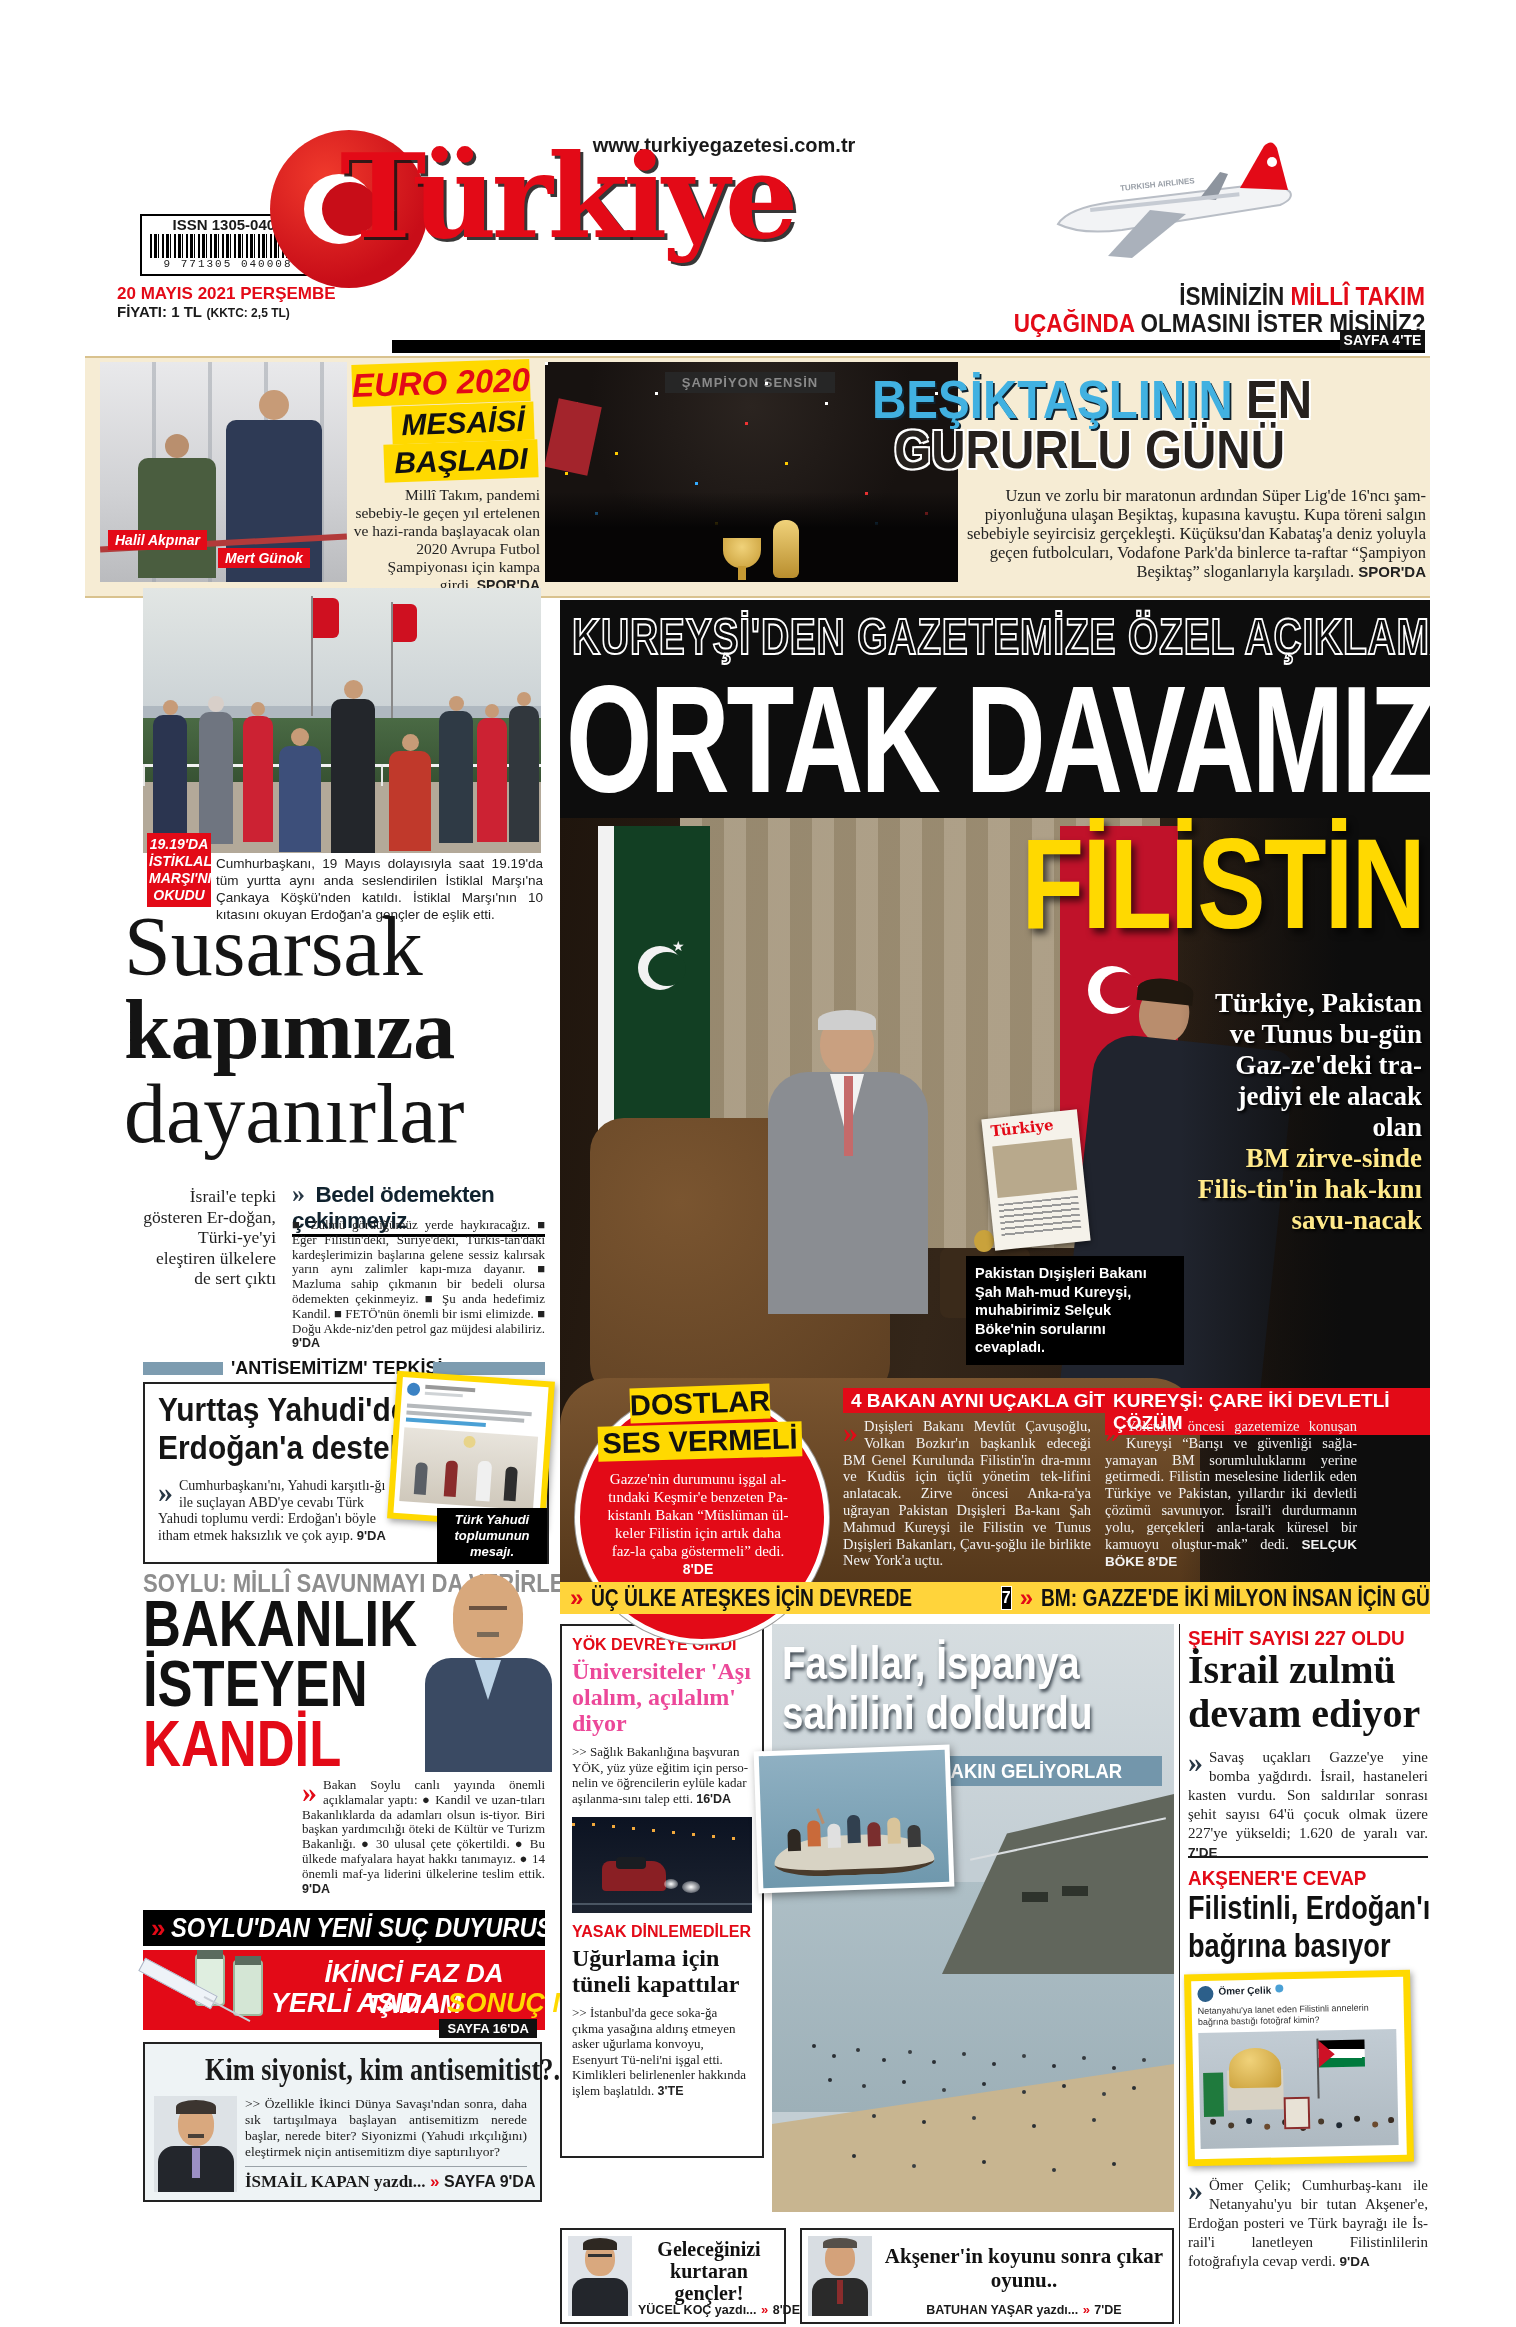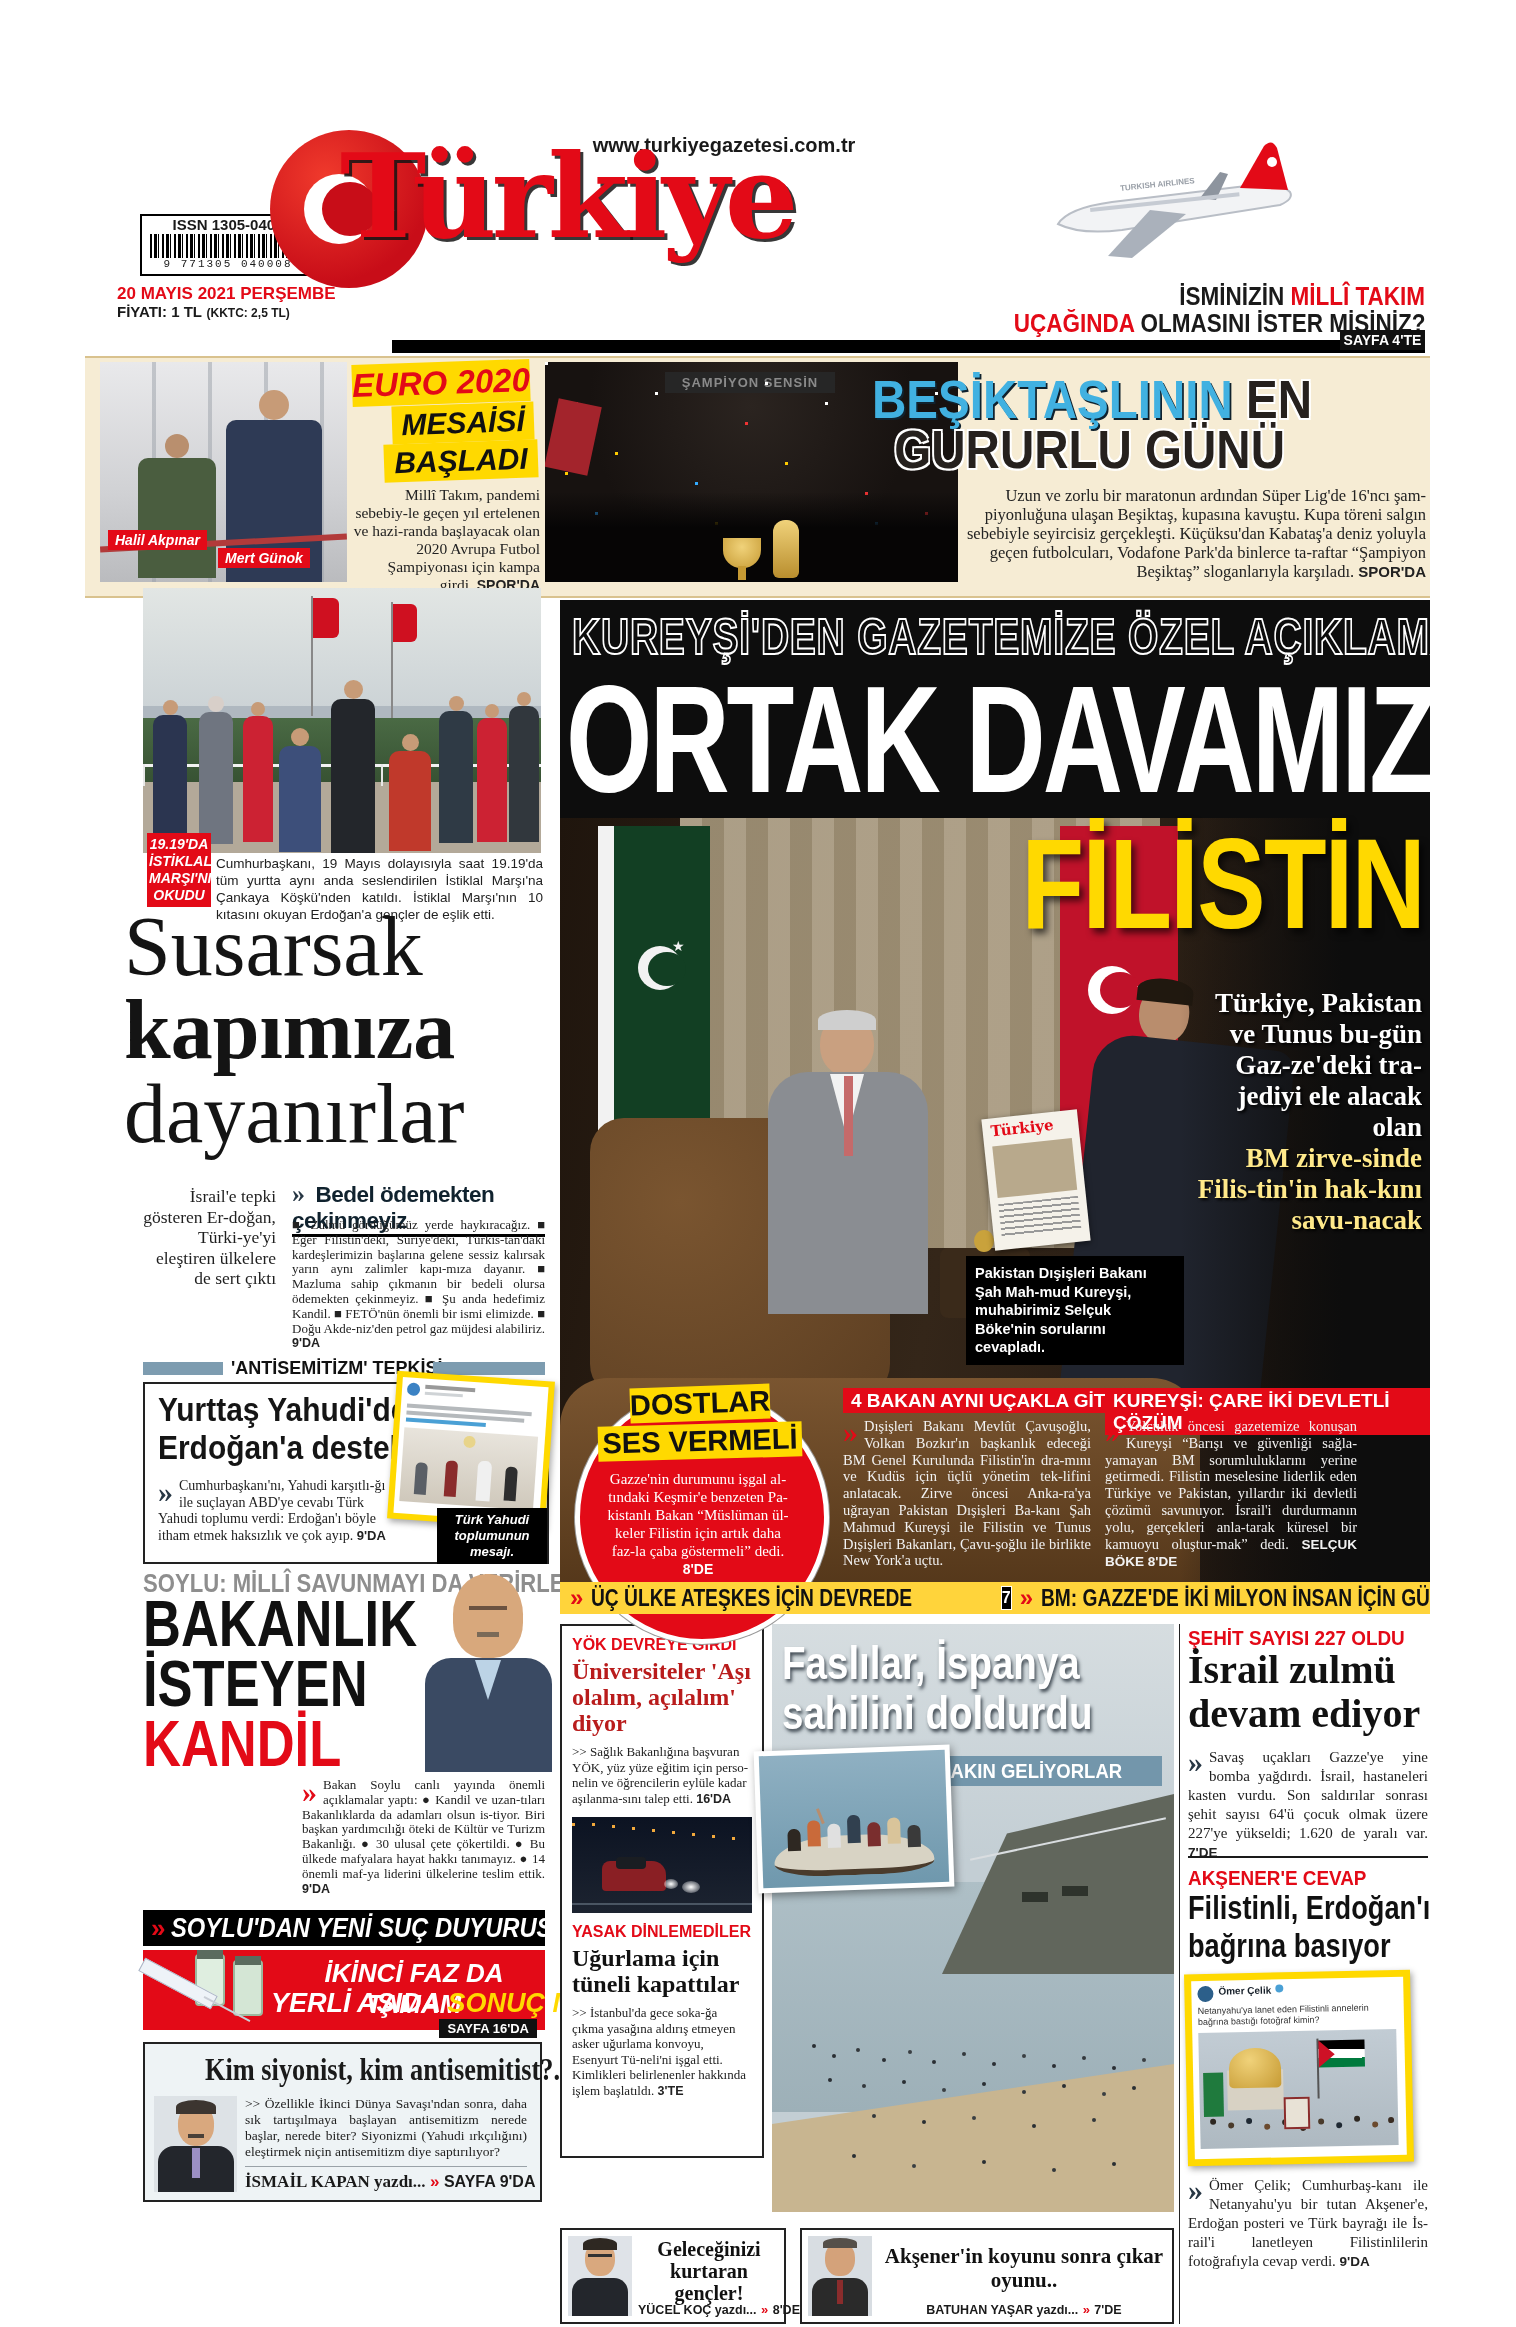--- a/index.html
+++ b/index.html
@@ -378,21 +378,21 @@
     <span class="chev b" style="font-size:24px;">»</span>
     <span class="cx b" style="transform:scaleX(.8);font-size:24px;color:#111;">ÜÇ ÜLKE ATEŞKES İÇİN DEVREDE</span>
     <span class="nbox" style="border-width:1px;width:22px;height:22px;line-height:22px;">7</span>
     <span class="chev b" style="font-size:24px;">»</span>
     <span class="cx b" style="transform:scaleX(.8);font-size:24px;color:#111;">BM: GAZZE'DE İKİ MİLYON İNSAN İÇİN GÜVENLİ YER YOK</span>
 
   </div>
 
   <div class="abs" style="left:560px;top:1624px;width:204px;height:534px;border:2px solid #222;background:#fff;box-sizing:border-box;">
     <div class="kick" style="margin:10px 10px 0;font-size:16px;">YÖK DEVREYE GİRDİ</div>
-    <div class="serif b" style="margin:4px 10px 0;font-size:24px;line-height:26px;color:#b91c1c;">Üniversiteler 'Aşı olalım, açılalım' diyor</div>
+    <div class="serif b" style="margin:4px 10px 0;font-size:24px;line-height:26px;color:#ec4899;">Üniversiteler 'Aşı olalım, açılalım' diyor</div>
     <div class="serif" style="margin:8px 10px 0;font-size:13px;line-height:15.5px;color:#222;">
       <span>&gt;&gt; Sağlık Bakanlığına başvuran YÖK, yüz yüze eğitim için perso-nelin ve öğrencilerin eylüle kadar aşılanma-sını talep etti. </span><span class="pgref" style="font-size:12.5px;">16'DA</span>
     </div>
     <div style="position:relative;margin:10px 10px 0;height:96px;background:linear-gradient(180deg,#0c1322,#1c2330);overflow:hidden;">
       <span style="position:absolute;left:0;top:6px;width:3px;height:3px;background:#f2a93c;box-shadow:20px 0 #f2a93c,40px 2px #f2a93c,60px 4px #f2a93c,80px 6px #f2a93c,100px 8px #f2a93c,120px 10px #f2a93c,140px 12px #f2a93c,160px 14px #f2a93c;"></span>
       <span style="position:absolute;left:30px;top:44px;width:64px;height:30px;border-radius:8px 14px 4px 4px;background:#8a1f24;"></span>
       <span style="position:absolute;left:44px;top:40px;width:30px;height:12px;background:#1a1d22;border-radius:4px;"></span>
       <span style="position:absolute;left:92px;top:62px;width:14px;height:10px;border-radius:50%;background:radial-gradient(#fff,rgba(255,255,255,0));"></span>
       <span style="position:absolute;left:110px;top:64px;width:18px;height:12px;border-radius:50%;background:radial-gradient(#fff,rgba(255,255,255,0));"></span>
       <span style="position:absolute;left:0;bottom:8px;width:100%;height:2px;background:#4a5563;"></span>

